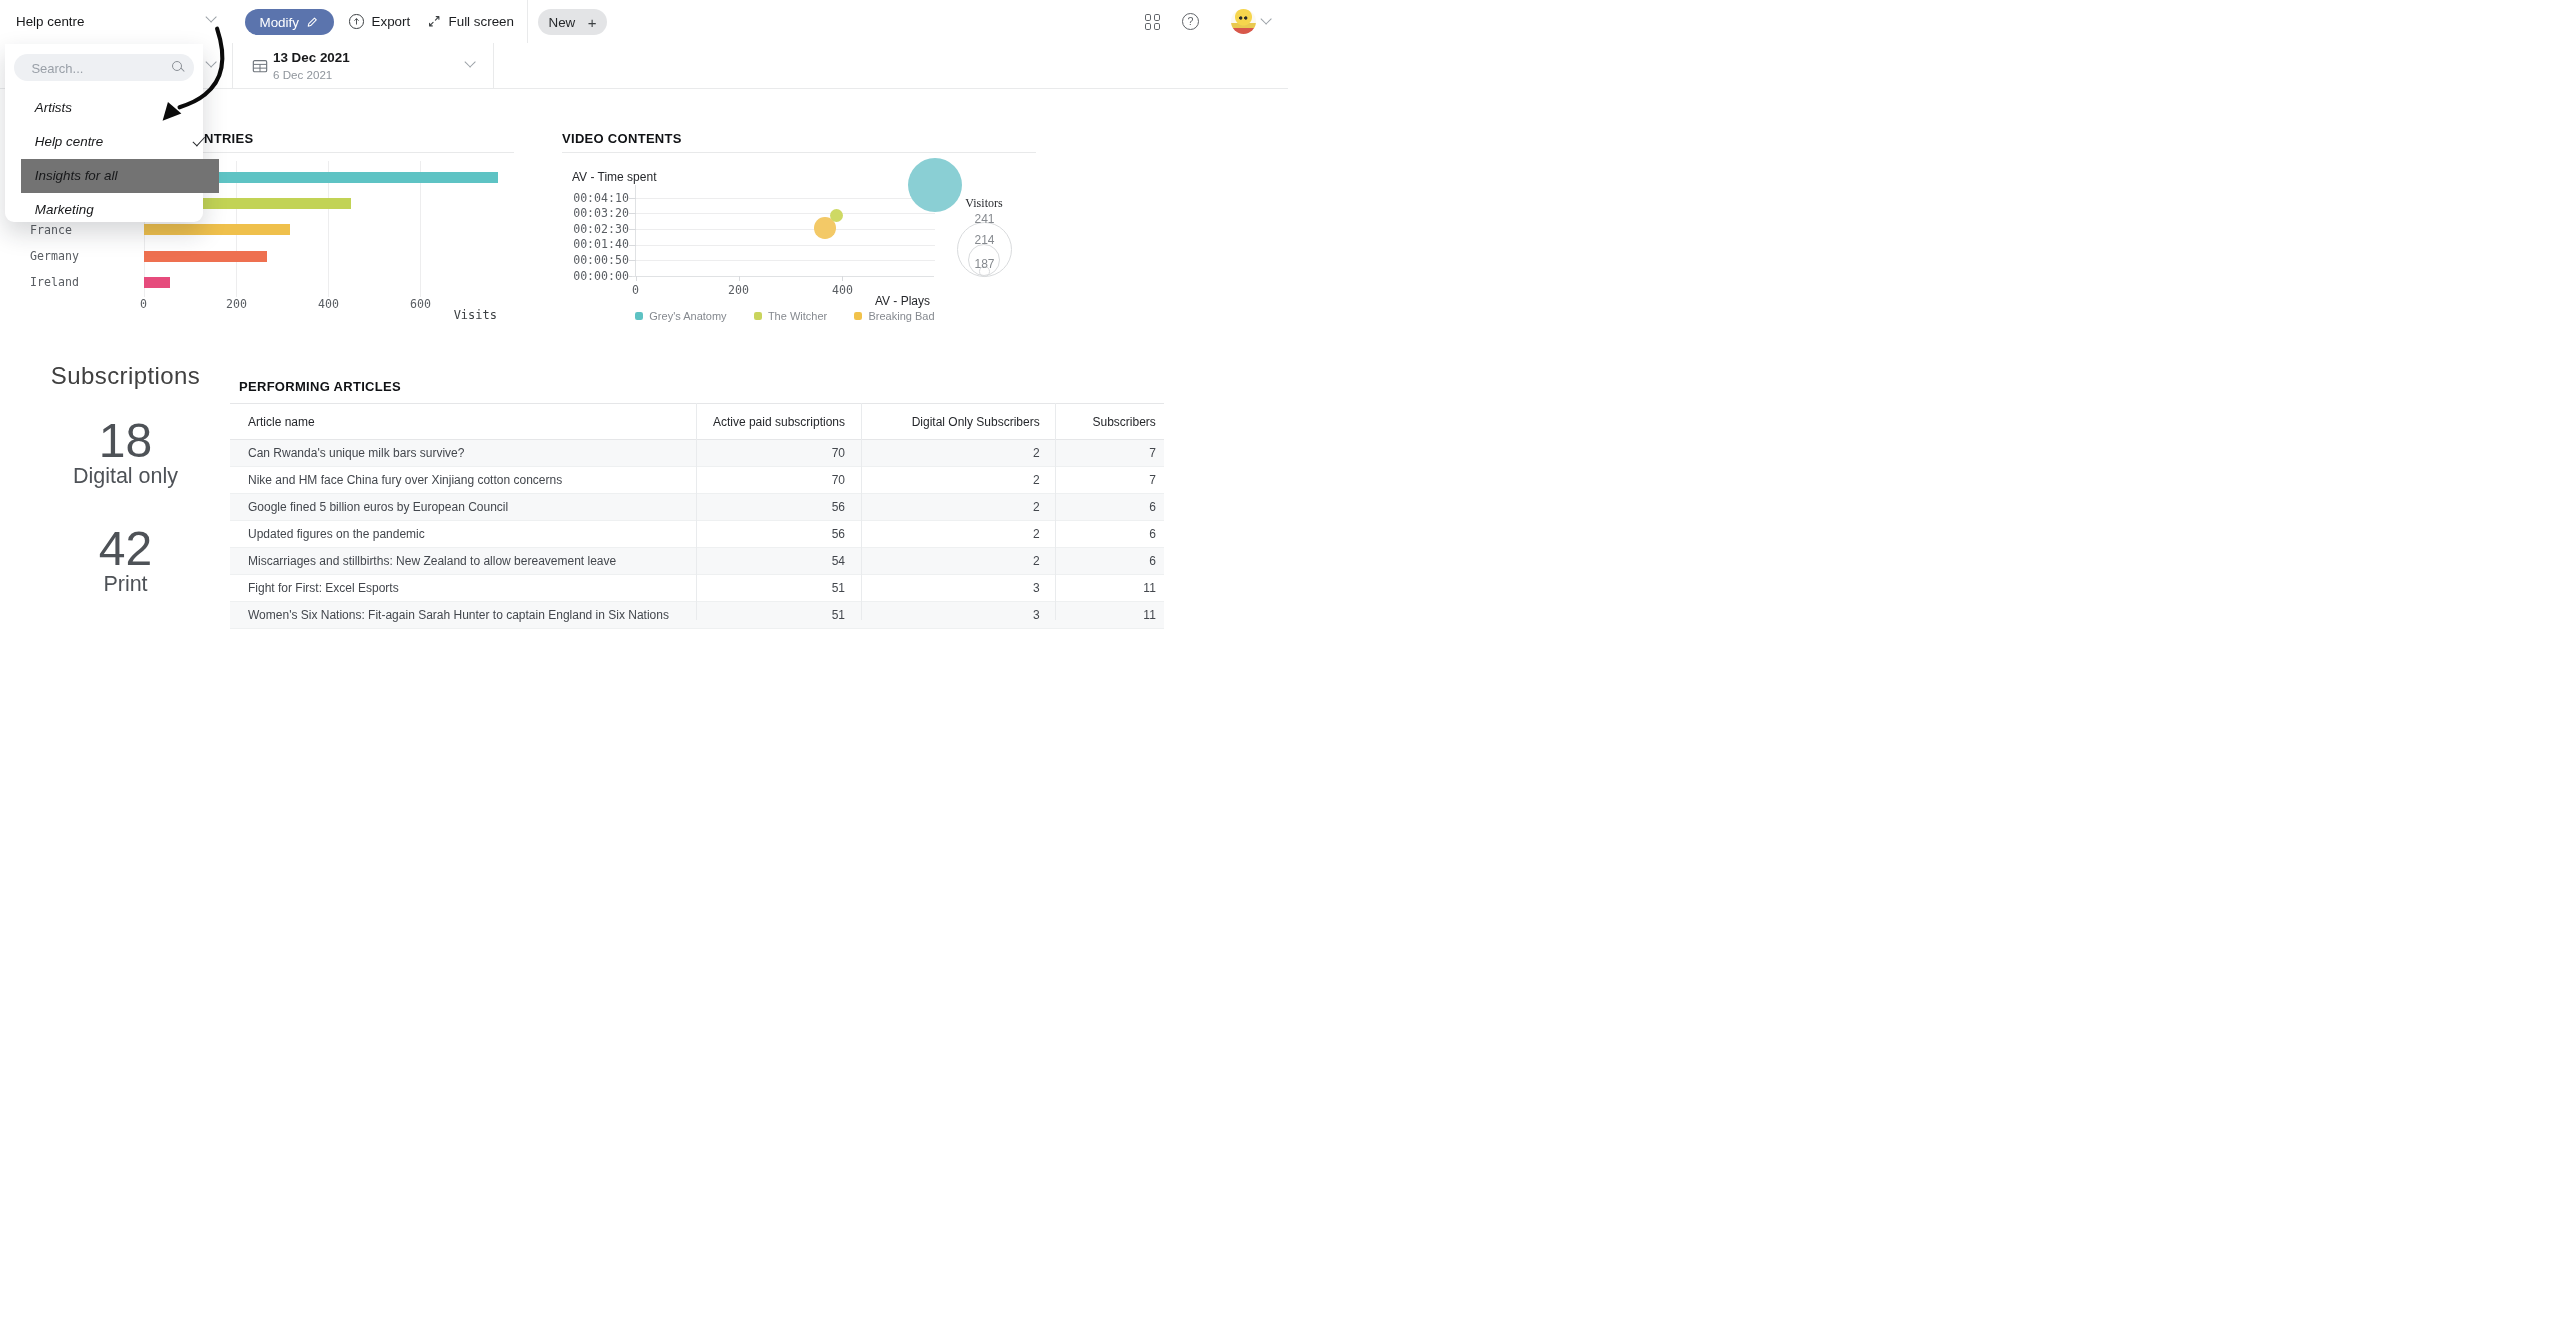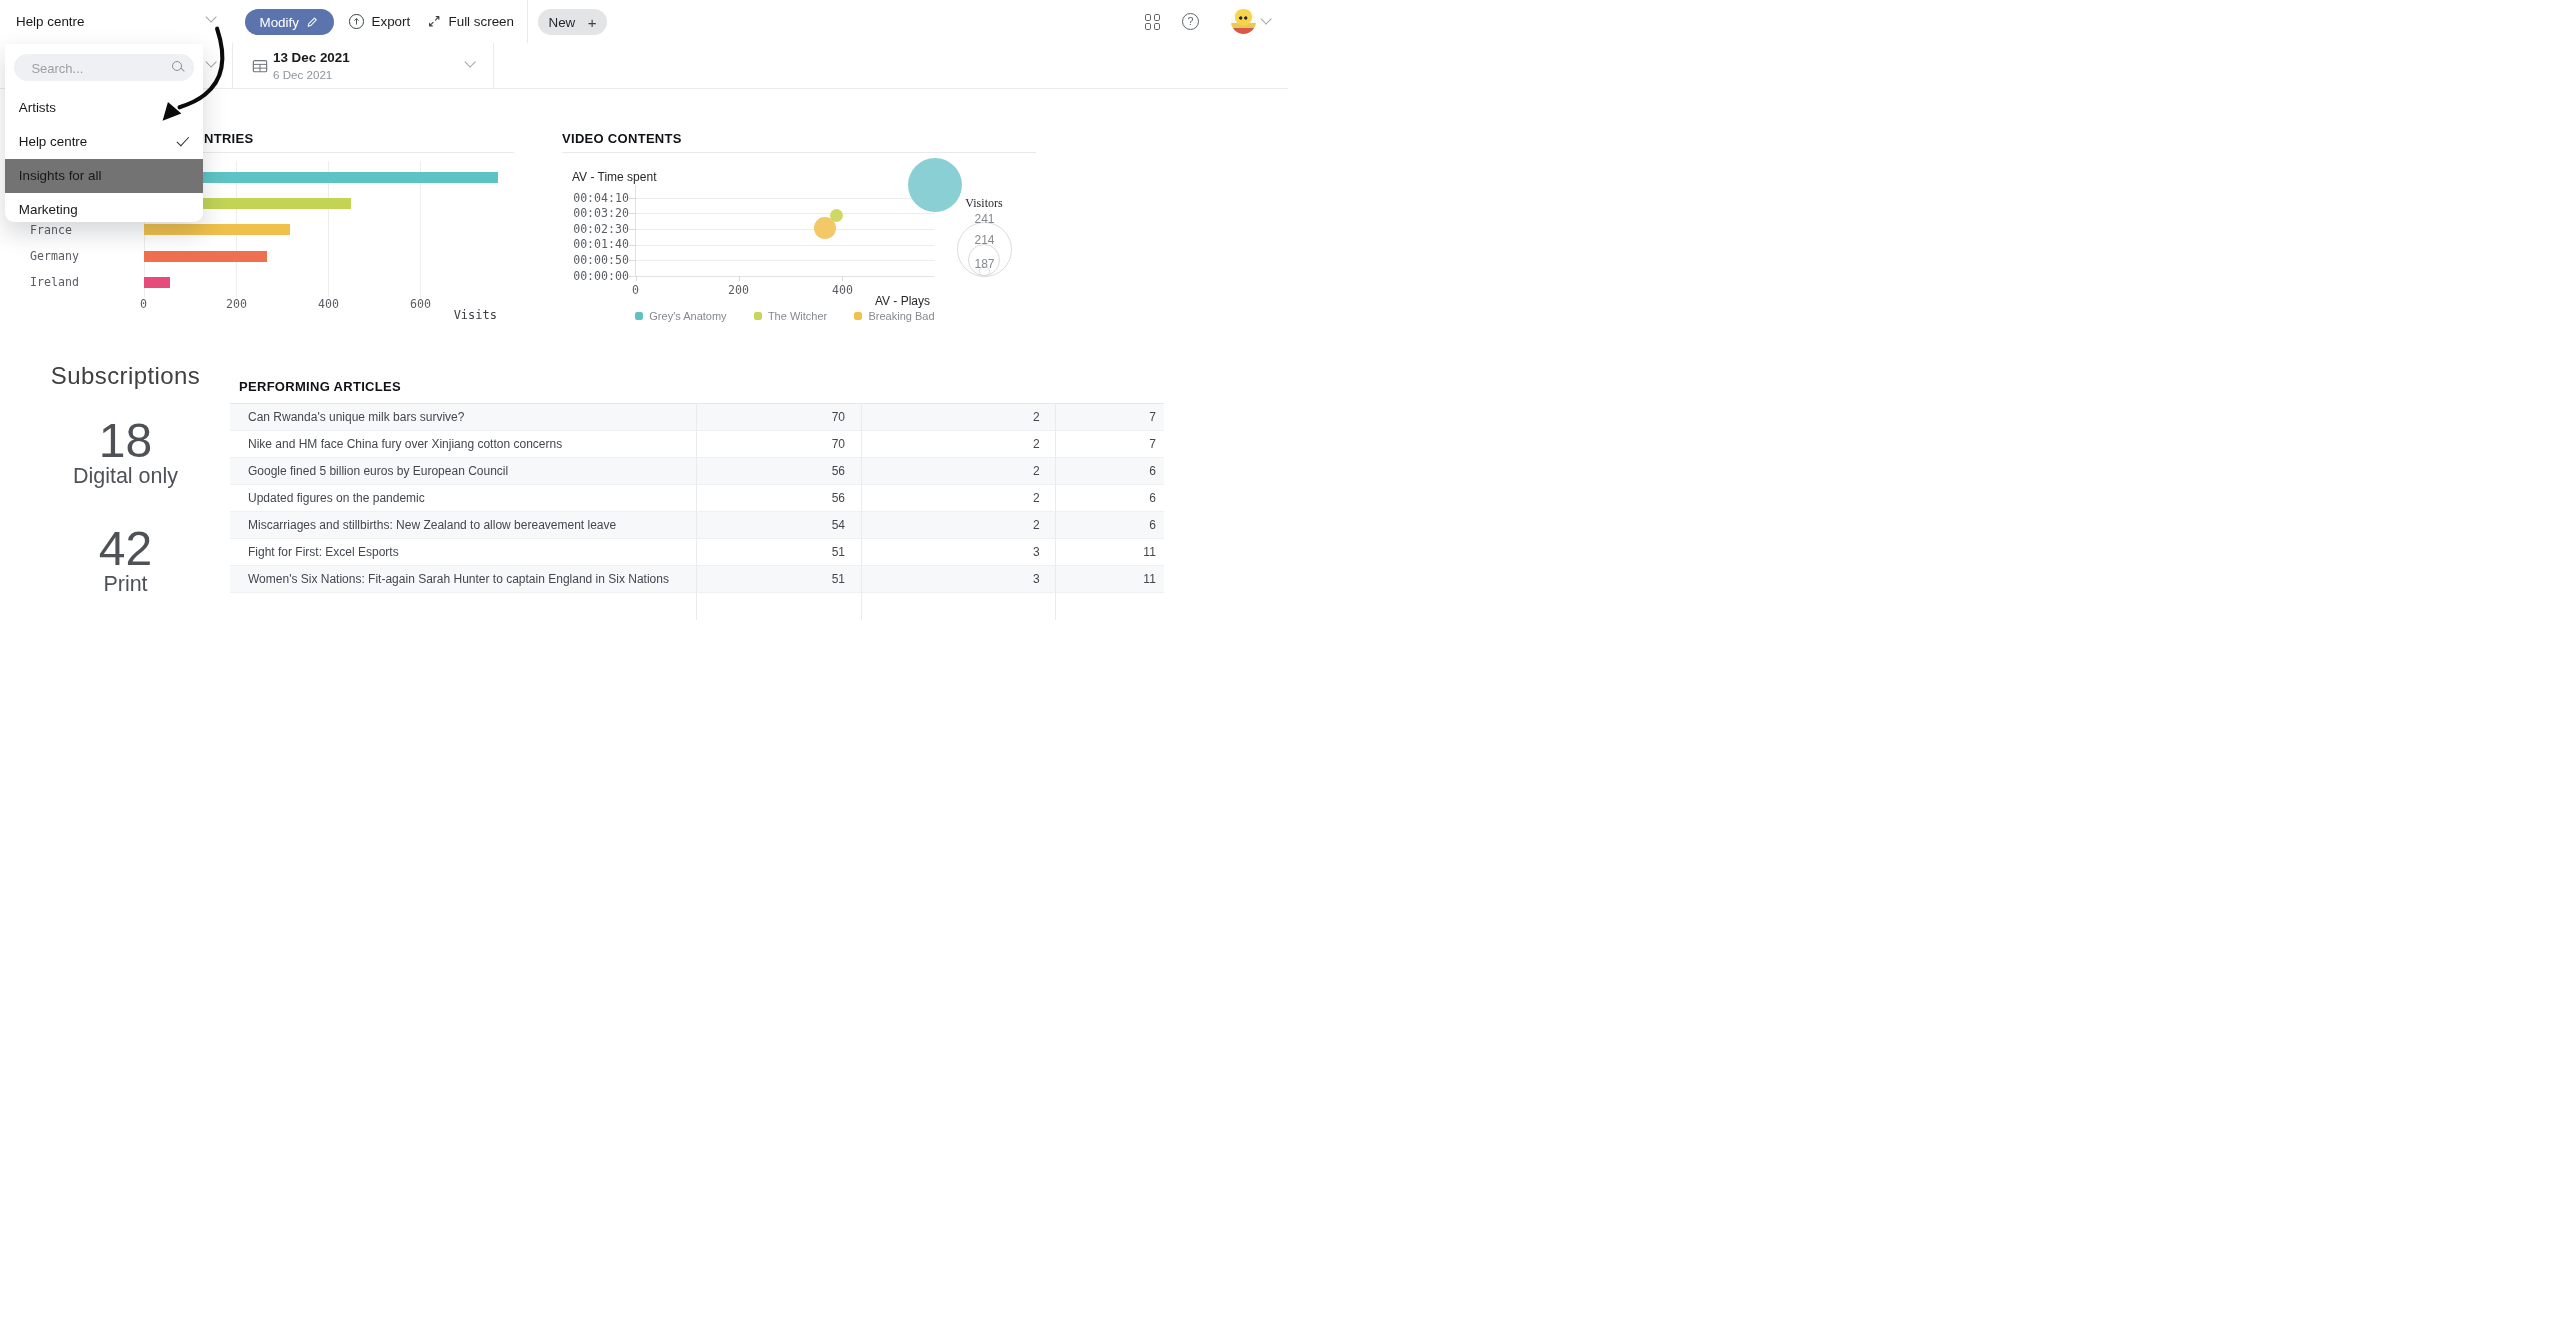--- a/index.html
+++ b/index.html
@@ -41,21 +41,21 @@
   .date-chev{position:absolute;left:466px;top:62px;}
   
   .panel{position:absolute;left:5.4px;top:44px;width:198px;height:178px;background:#fff;z-index:40;
          border-radius:0 0 9px 9px;box-shadow:0 10.7px 25px rgba(25,35,45,.18);}
   .search-pill{position:absolute;left:9px;top:9.8px;width:180px;height:27px;border-radius:13.4px;background:#eef0f3;box-sizing:border-box;}
   .search-input{position:absolute;left:15px;top:3.6px;width:134px;height:19.7px;border:none;outline:none;background:transparent;
                 font-family:"Liberation Sans",sans-serif;font-size:13px;color:#3c4043;}
   .search-input::placeholder{color:#9aa0a8;}
   .mag{position:absolute;right:12.5px;top:7.2px;width:8px;height:8px;border:1.4px solid #8b9096;border-radius:50%;}
   .mag::after{content:"";position:absolute;width:4.5px;height:1.4px;background:#8b9096;transform:rotate(45deg);right:-3.6px;bottom:-0.9px;}
-  .dd-items{position:absolute;left:0;top:47px;width:198px;}
+  .dd-items{position:absolute;left:16px;top:47px;width:198px;font-style:italic;}
   .dd-item{position:relative;height:34px;line-height:34px;font-size:13.4px;color:#17181a;padding-left:13.4px;cursor:pointer;}
   .dd-item.hl{background:#737373;}
   .dd-item .check{display:none;position:absolute;right:14.3px;top:11.6px;width:10.7px;height:5.4px;
                   border-left:1.7px solid #26282c;border-bottom:1.7px solid #26282c;transform:rotate(-47deg);}
   .dd-item.sel .check{display:block;}
   
   .arrow-svg{position:absolute;left:0;top:0;z-index:50;pointer-events:none;}
   
   .chart-title{position:absolute;font-size:13px;font-weight:bold;color:#101215;letter-spacing:0.3px;white-space:nowrap;}
   .title-rule{position:absolute;height:0.9px;background:#e8e9ea;}
@@ -198,20 +198,26 @@
       <div class="kpi-label">Digital only</div>
     </div>
     <div class="kpi-2">
       <div class="kpi-val">42</div>
       <div class="kpi-label">Print</div>
     </div>
   </div>
 
   <div class="tbl-title">PERFORMING ARTICLES</div>
   <div class="tbl">
+    <div class="tbl-row tbl-head">
+      <div class="cell-name">Article name</div>
+      <div class="cell-n1">Active paid subscriptions</div>
+      <div class="cell-n2">Digital Only Subscribers</div>
+      <div class="cell-n3">Subscribers</div>
+    </div>
     <div class="tbl-body">
 
     <div class="tbl-row">
           <div class="cell-name">Can Rwanda's unique milk bars survive?</div>
           <div class="cell-n1">70</div>
           <div class="cell-n2">2</div>
           <div class="cell-n3">7</div>
         </div>
         <div class="tbl-row">
           <div class="cell-name">Nike and HM face China fury over Xinjiang cotton concerns</div>

